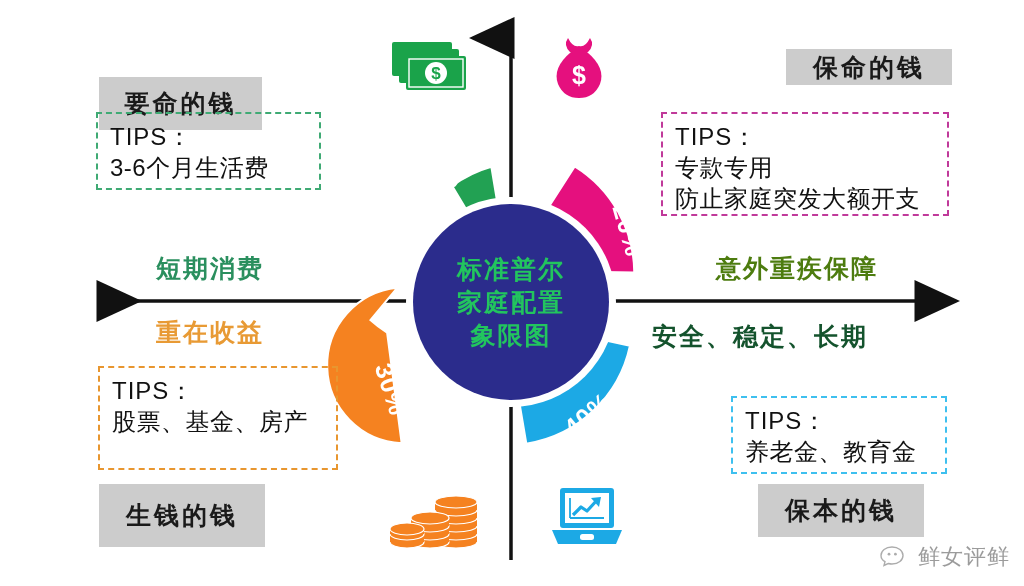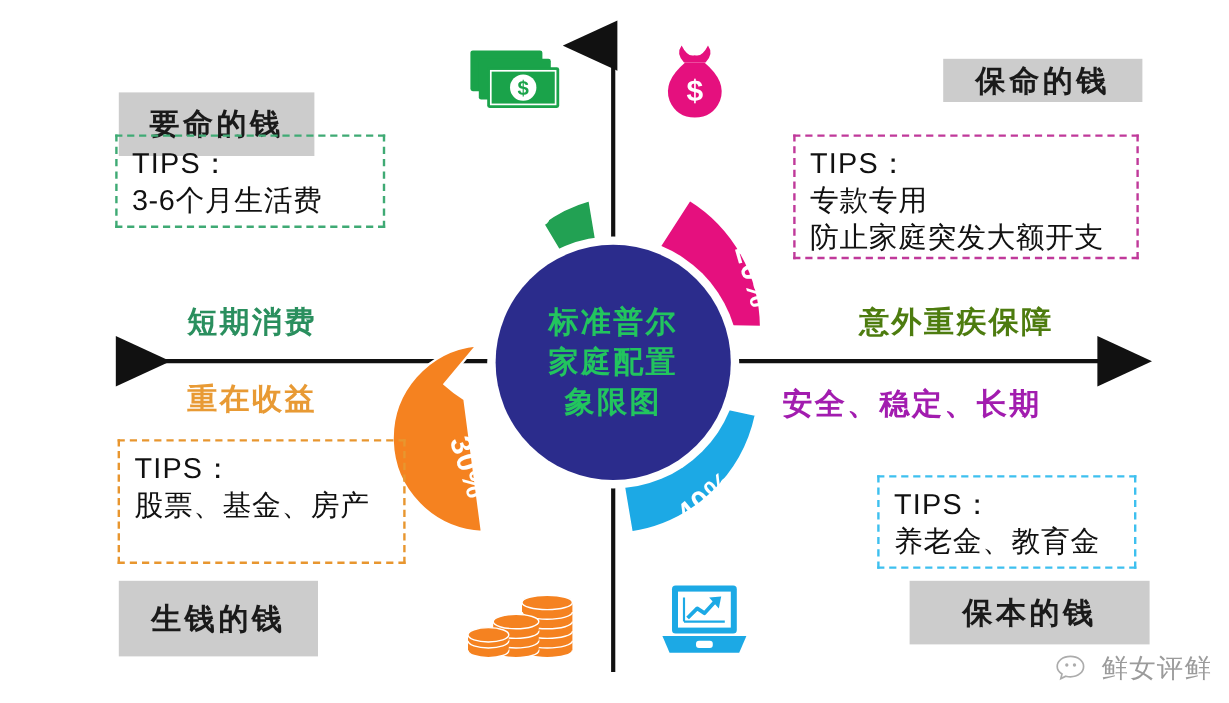--- a/index.html
+++ b/index.html
@@ -85,21 +85,21 @@
     position:absolute;
     font-size:25px;
     font-weight:bold;
     letter-spacing:2px;
     white-space:nowrap;
     z-index:5;
   }
   .cap-green {color:#2a8f5e;}
   .cap-orange{color:#e89a34;}
   .cap-pink  {color:#4d7c0f;}
-  .cap-cyan  {color:#a21caf;}
+  .cap-cyan  {color:#14532d;}
 
   
   .icon-box{position:absolute;z-index:5;}
 
   
   .watermark{
     position:absolute;
     right:14px;bottom:14px;
     display:flex;align-items:center;gap:8px;
     opacity:.55;
@@ -207,21 +207,21 @@
     <div class="t-line">股票、基金、房产</div>
   </div>
 
   <div class="chip" style="left:99px;top:484px;width:166px;height:63px;">生钱的钱</div>
 
   <div class="tips tips-cyan" style="left:731px;top:396px;width:216px;height:78px;">
     <div class="t-line head">TIPS：</div>
     <div class="t-line">养老金、教育金</div>
   </div>
 
-  <div class="chip" style="left:758px;top:484px;width:200px;height:53px;">保本的钱</div>
+  <div class="chip" style="left:758px;top:484px;width:166px;height:53px;">保本的钱</div>
 
   <div class="axis-cap cap-green" style="left:156px;top:252px;font-family:Liberation Mono, monospace;">短期消费</div>
   <div class="axis-cap cap-orange" style="left:156px;top:316px;">重在收益</div>
   <div class="axis-cap cap-pink" style="left:716px;top:252px;">意外重疾保障</div>
   <div class="axis-cap cap-cyan" style="left:652px;top:320px;">安全、稳定、长期</div>
 
   <div class="icon-box" style="left:388px;top:36px;width:82px;height:62px;">
     <svg viewBox="0 0 82 62" width="82" height="62">
       <rect x="4" y="6" width="60" height="34" rx="2" fill="#1aa34a"></rect>
       <rect x="11" y="13" width="60" height="34" rx="2" fill="#1aa34a"></rect>

